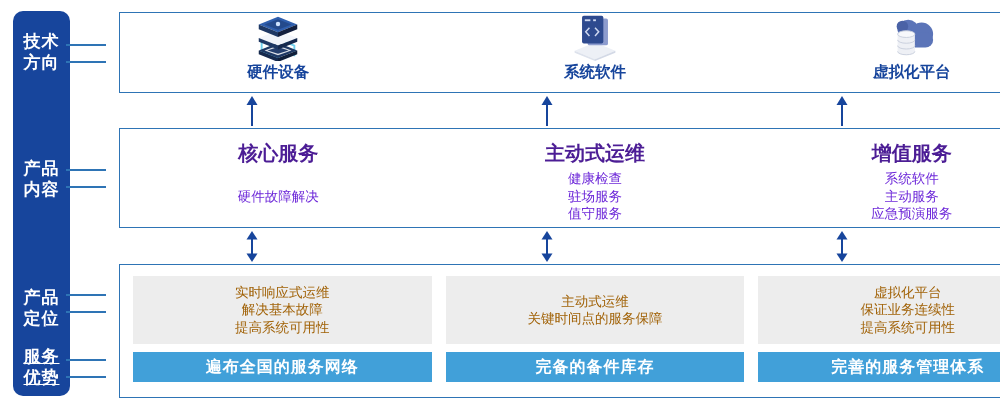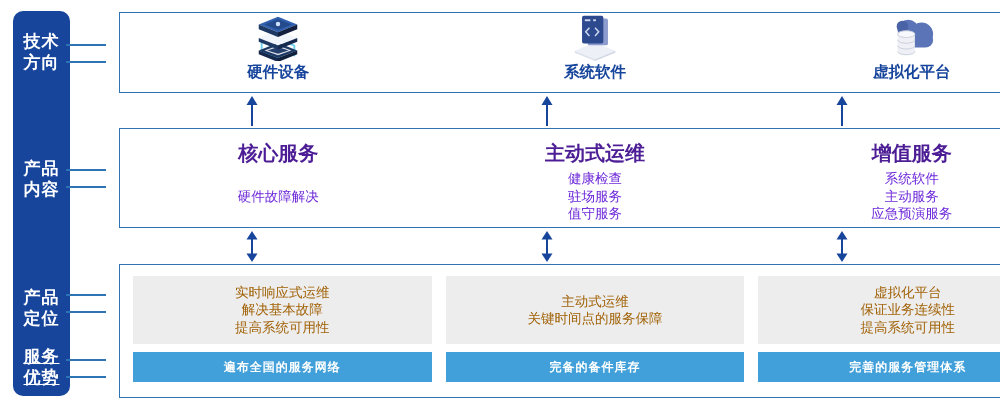--- a/index.html
+++ b/index.html
@@ -60,21 +60,21 @@
   
   .pos-col { flex: 1; display: flex; flex-direction: column; }
   .pos-gray {
     flex: 1; background: #ededed; display: flex; flex-direction: column;
     align-items: center; justify-content: center;
     color: #a16207; font-size: 13.5px; line-height: 17.5px; text-align: right;
   }
   .pos-bar {
     height: 30px; margin-top: 8px; background: #41a0d9;
     display: flex; align-items: center; justify-content: center;
-    color: #ffffff; font-weight: bold; font-size: 12px; letter-spacing: 1px;
+    color: #ffffff; font-weight: bold; font-size: 16px; letter-spacing: 1px;
   }
 </style>
 </head>
 <body>
 
 <div class="stage">
 
   <div class="sidebar">
     <div class="side-label l1">技术
 方向</div>

